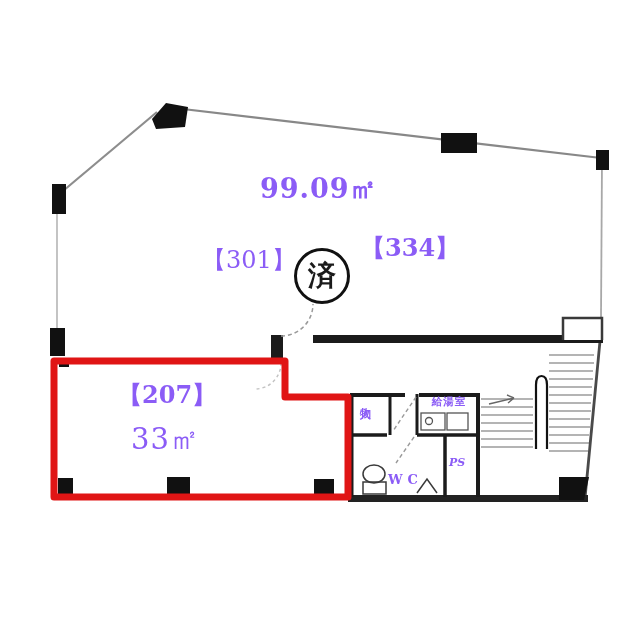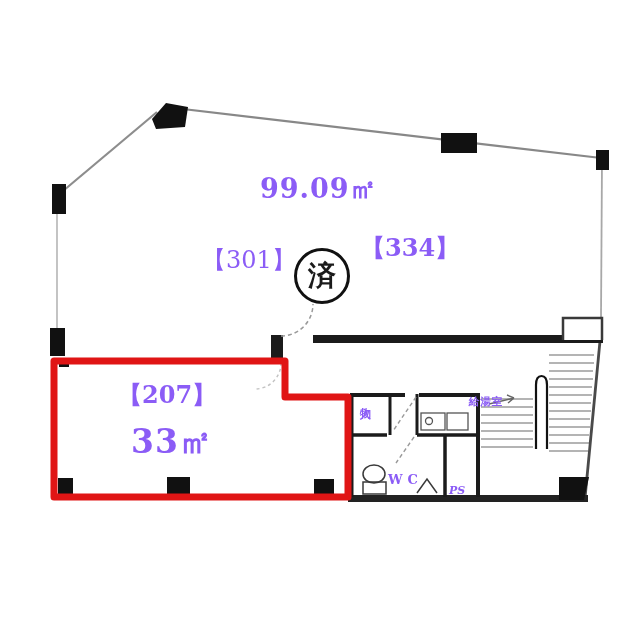--- a/index.html
+++ b/index.html
@@ -6,31 +6,31 @@
   #stage{
     position:relative;width:630px;height:630px;background:#ffffff;overflow:hidden;
     font-family:"DejaVu Serif","Liberation Serif",serif;color:#1a1a1a;
   }
   #plan-svg{position:absolute;left:0;top:0;width:630px;height:630px;}
   .lbl{position:absolute;white-space:nowrap;color:#8b5cf6;}
   .lbl-area-main{left:260px;top:171px;font-size:27px;font-weight:600;letter-spacing:1px;}
   .lbl-301{left:202px;top:232px;font-size:24px;font-weight:400;margin-top:12px;}
   .lbl-302{left:361px;top:232px;font-size:24px;font-weight:600;}
   .lbl-303{left:118px;top:379px;font-size:24px;font-weight:600;}
-  .lbl-area-303{left:131px;top:420px;font-size:33px;font-weight:700;letter-spacing:1px;}
+  .lbl-area-303{left:131px;top:420px;font-size:29px;font-weight:400;letter-spacing:1px;}
   .stamp{
     position:absolute;left:294px;top:248px;width:50px;height:50px;
     border:3px solid #111;border-radius:50%;
     font-size:28px;font-weight:700;line-height:50px;text-align:center;
   }
   .lbl-storage{left:359px;top:398px;font-size:11px;font-weight:600;
     writing-mode:vertical-rl;text-orientation:upright;line-height:1.05;letter-spacing:1px;}
-  .lbl-kitchenette{left:420px;top:395px;width:58px;text-align:center;font-size:10.5px;font-weight:600;letter-spacing:1px;margin-left:37px;}
+  .lbl-kitchenette{left:420px;top:395px;width:58px;text-align:center;font-size:10.5px;font-weight:600;letter-spacing:1px;}
   .lbl-wc{left:388px;top:472px;font-size:13px;font-weight:700;letter-spacing:5px;}
-  .lbl-ps{left:449px;top:456px;font-size:11px;font-style:italic;font-weight:600;margin-top:28px;}
+  .lbl-ps{left:449px;top:456px;font-size:11px;font-style:italic;font-weight:600;}
   .lbl-floor{left:50px;top:506px;font-size:18px;font-weight:600;letter-spacing:1px;}
 </style>
 </head>
 <body>
 
 <div id="stage">
 
   <svg id="plan-svg" viewBox="0 0 630 630">
 
     <g>

